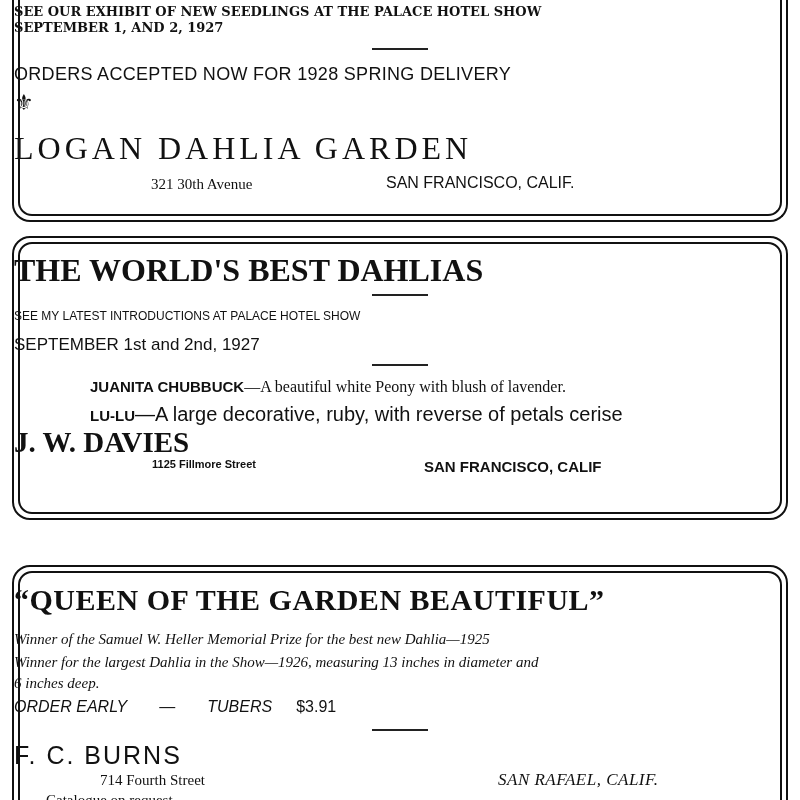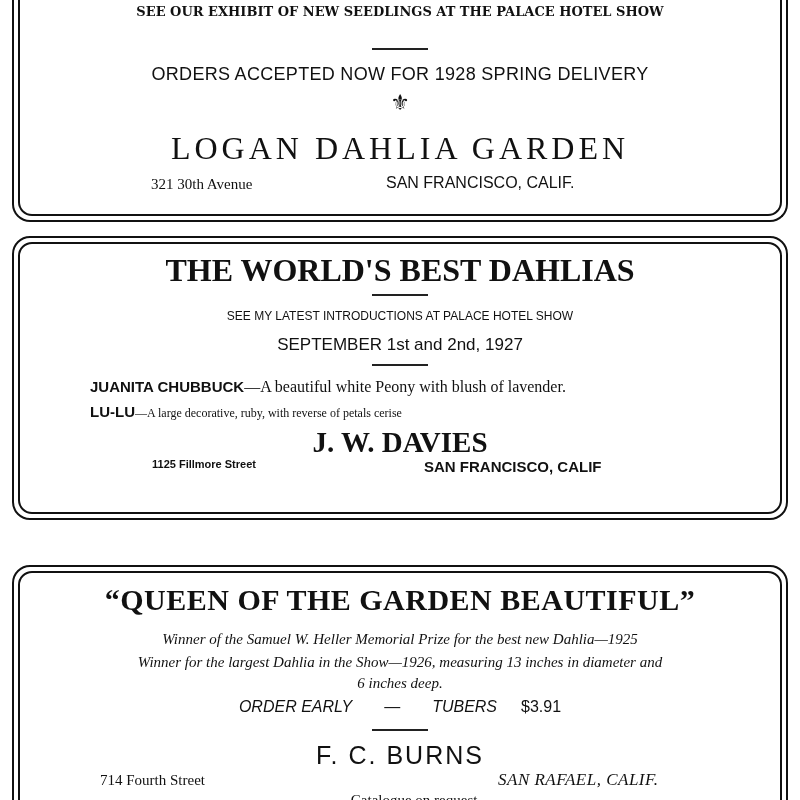--- a/index.html
+++ b/index.html
@@ -5,47 +5,48 @@
     html, body { margin: 0; padding: 0; background: #ffffff; }
     body { width: 800px; height: 800px; position: relative; overflow: hidden; color: #111; font-family: "Liberation Serif", serif; }
     .ad { position: absolute; left: 12px; width: 776px; box-sizing: border-box;
           border: 2px solid #111; border-radius: 18px; }
     .ad::before { content: ""; position: absolute; left: 4px; right: 4px; top: 4px; bottom: 4px;
           border: 2px solid #111; border-radius: 14px; pointer-events: none; }
     .ad1 { top: -30px; height: 252px; border-top: none; }
     .ad1::before { top: -10px; border-top: none; }
     .ad2 { top: 236px; height: 284px; }
     .ad3 { top: 517px; height: 332px; margin-top: 48px; }
-    .line { position: absolute; left: 0; right: 0; text-align: center; white-space: nowrap; }
+    .line { position: absolute; left: 0; right: 0; white-space: nowrap; }
     .rule { position: absolute; left: 50%; width: 56px; margin-left: -28px; border-top: 2px solid #222; }
   </style>
 </head>
 <body>
 
 <div class="ad ad1">
   <div class="line" style="top:34px;font-family:'DejaVu Serif',serif;font-weight:bold;font-size:13px;">SEE OUR EXHIBIT OF NEW SEEDLINGS AT THE PALACE HOTEL SHOW</div>
+  <div class="line" style="top:50px;font-family:'DejaVu Serif',serif;font-weight:bold;font-size:13px;">SEPTEMBER 1, AND 2, 1927</div>
   <div class="rule" style="top:78px;"></div>
   <div class="line" style="top:94px;font-family:'Liberation Sans',sans-serif;font-size:18px;letter-spacing:0.3px;">ORDERS ACCEPTED NOW FOR 1928 SPRING DELIVERY</div>
   <div class="line" style="top:122px;font-size:22px;line-height:22px;">⚜</div>
   <div class="line" style="top:160px;font-family:'Liberation Serif',serif;font-size:32px;letter-spacing:4px;">LOGAN DAHLIA GARDEN</div>
   <div style="position:absolute;top:206px;left:137px;font-family:'Liberation Serif',serif;font-size:15px;">321 30th Avenue</div>
   <div style="position:absolute;top:204px;left:372px;font-family:'Liberation Sans',sans-serif;font-size:16px;">SAN FRANCISCO, CALIF.</div>
 </div>
 
 <div class="ad ad2">
   <div class="line" style="top:14px;font-family:'Liberation Serif',serif;font-weight:bold;font-size:32px;">THE WORLD'S BEST DAHLIAS</div>
   <div class="rule" style="top:56px;"></div>
   <div class="line" style="top:71px;font-family:'Liberation Sans',sans-serif;font-size:12px;">SEE MY LATEST INTRODUCTIONS AT PALACE HOTEL SHOW</div>
   <div class="line" style="top:97px;font-family:'Liberation Sans',sans-serif;font-size:17px;">SEPTEMBER 1st and 2nd, 1927</div>
   <div class="rule" style="top:126px;"></div>
   <div style="position:absolute;top:140px;left:76px;font-size:15px;white-space:nowrap;">
     <span style="font-family:'Liberation Sans',sans-serif;font-weight:bold;">JUANITA CHUBBUCK</span><span style="font-family:'Liberation Serif',serif;font-size:16px;">—A beautiful white Peony with blush of lavender.</span>
   </div>
   <div style="position:absolute;top:165px;left:76px;font-size:15px;white-space:nowrap;">
-    <span style="font-family:'Liberation Sans',sans-serif;font-weight:bold;">LU-LU</span><span style="font-family:Liberation Serif, serif;font-size:12px;">—A large decorative, ruby, with reverse of petals cerise</span>
+    <span style="font-family:'Liberation Sans',sans-serif;font-weight:bold;">LU-LU</span><span style="font-family:Liberation Sans, sans-serif;font-size:20px;">—A large decorative, ruby, with reverse of petals cerise</span>
   </div>
   <div class="line" style="top:188px;font-family:'Liberation Serif',serif;font-weight:bold;font-size:29px;">J. W. DAVIES</div>
   <div style="position:absolute;top:220px;left:138px;font-family:'Liberation Sans',sans-serif;font-weight:bold;font-size:11px;">1125 Fillmore Street</div>
   <div style="position:absolute;top:220px;left:410px;font-family:'Liberation Sans',sans-serif;font-weight:bold;font-size:15px;">SAN FRANCISCO, CALIF</div>
 </div>
 
 <div class="ad ad3">
   <div class="line" style="top:16px;font-family:'Liberation Serif',serif;font-weight:bold;font-size:30px;letter-spacing:0.5px;">“QUEEN OF THE GARDEN BEAUTIFUL”</div>
   <div class="line" style="top:64px;font-family:'Liberation Serif',serif;font-style:italic;font-size:15px;">Winner of the Samuel W. Heller Memorial Prize for the best new Dahlia—1925</div>
   <div class="line" style="top:87px;font-family:'Liberation Serif',serif;font-style:italic;font-size:15px;">Winner for the largest Dahlia in the Show—1926, measuring 13 inches in diameter and</div>

